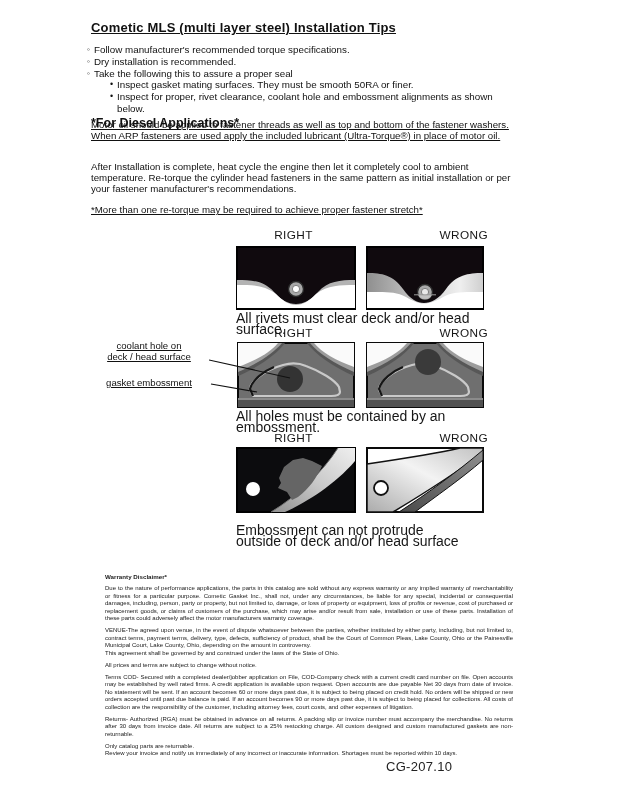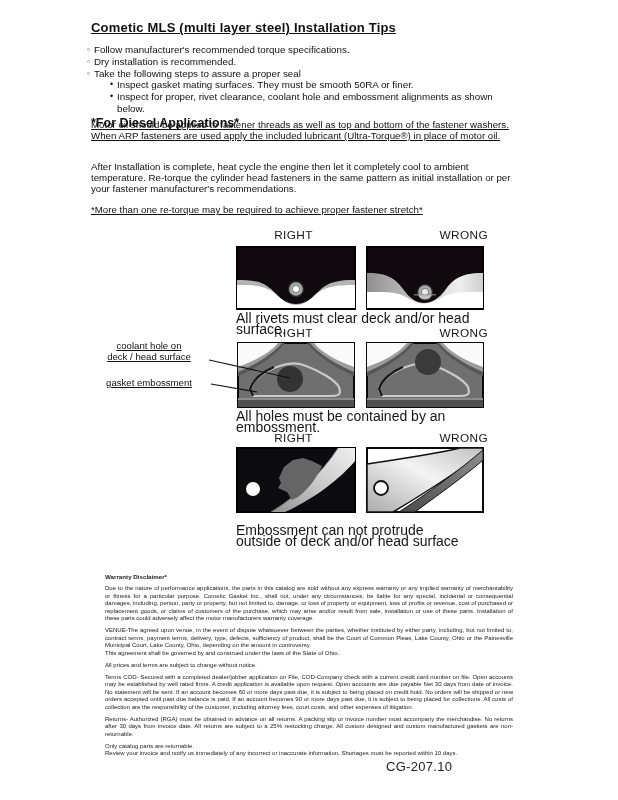--- a/index.html
+++ b/index.html
@@ -60,21 +60,21 @@
       <li class="b">
         <span class="mk">◦</span>
         <span>Follow manufacturer's recommended torque specifications.</span>
       </li>
       <li class="b">
         <span class="mk">◦</span>
         <span>Dry installation is recommended.</span>
       </li>
       <li class="b">
         <span class="mk">◦</span>
-        <span>Take the following steps to assure a proper seal</span>
+        <span>Take the following this to assure a proper seal</span>
       </li>
     </ul>
     <ul class="sub">
       <li class="b">
         <span class="mk">•</span>
         <span>Inspect gasket mating surfaces. They must be smooth 50RA or finer.</span>
       </li>
       <li class="b">
         <span class="mk">•</span>
         <span>Inspect for proper, rivet clearance, coolant hole and embossment alignments as shown below.</span>

